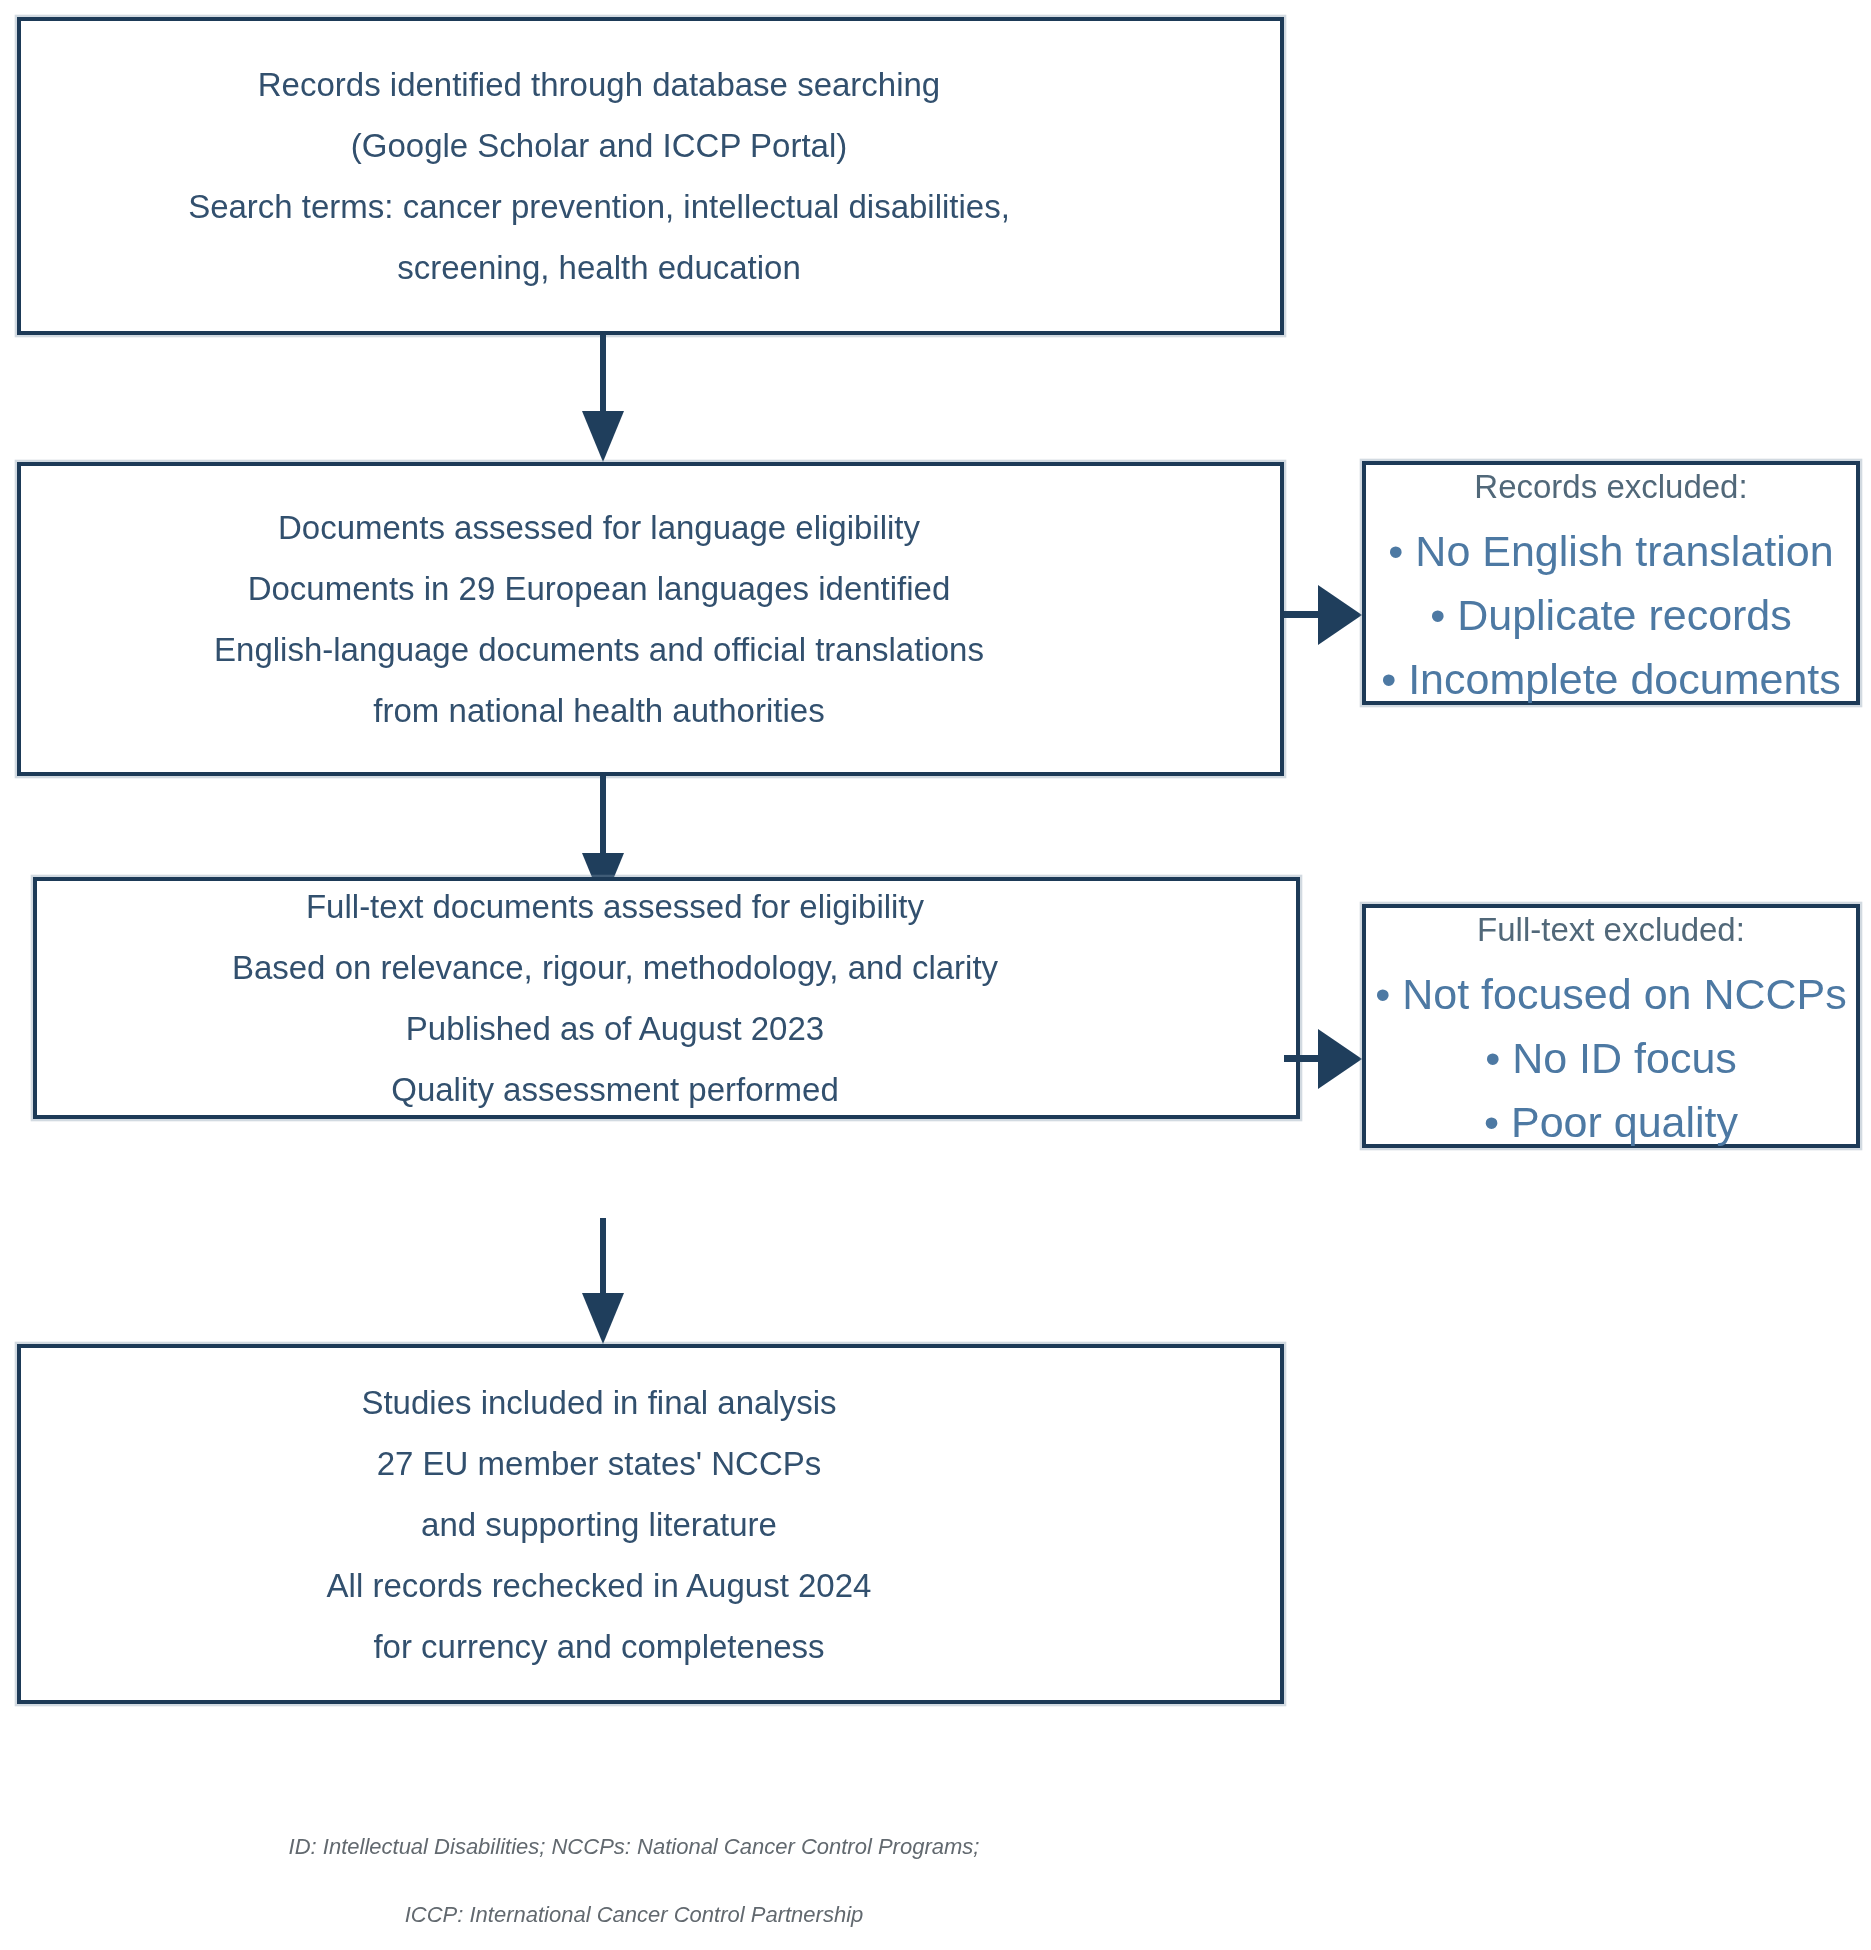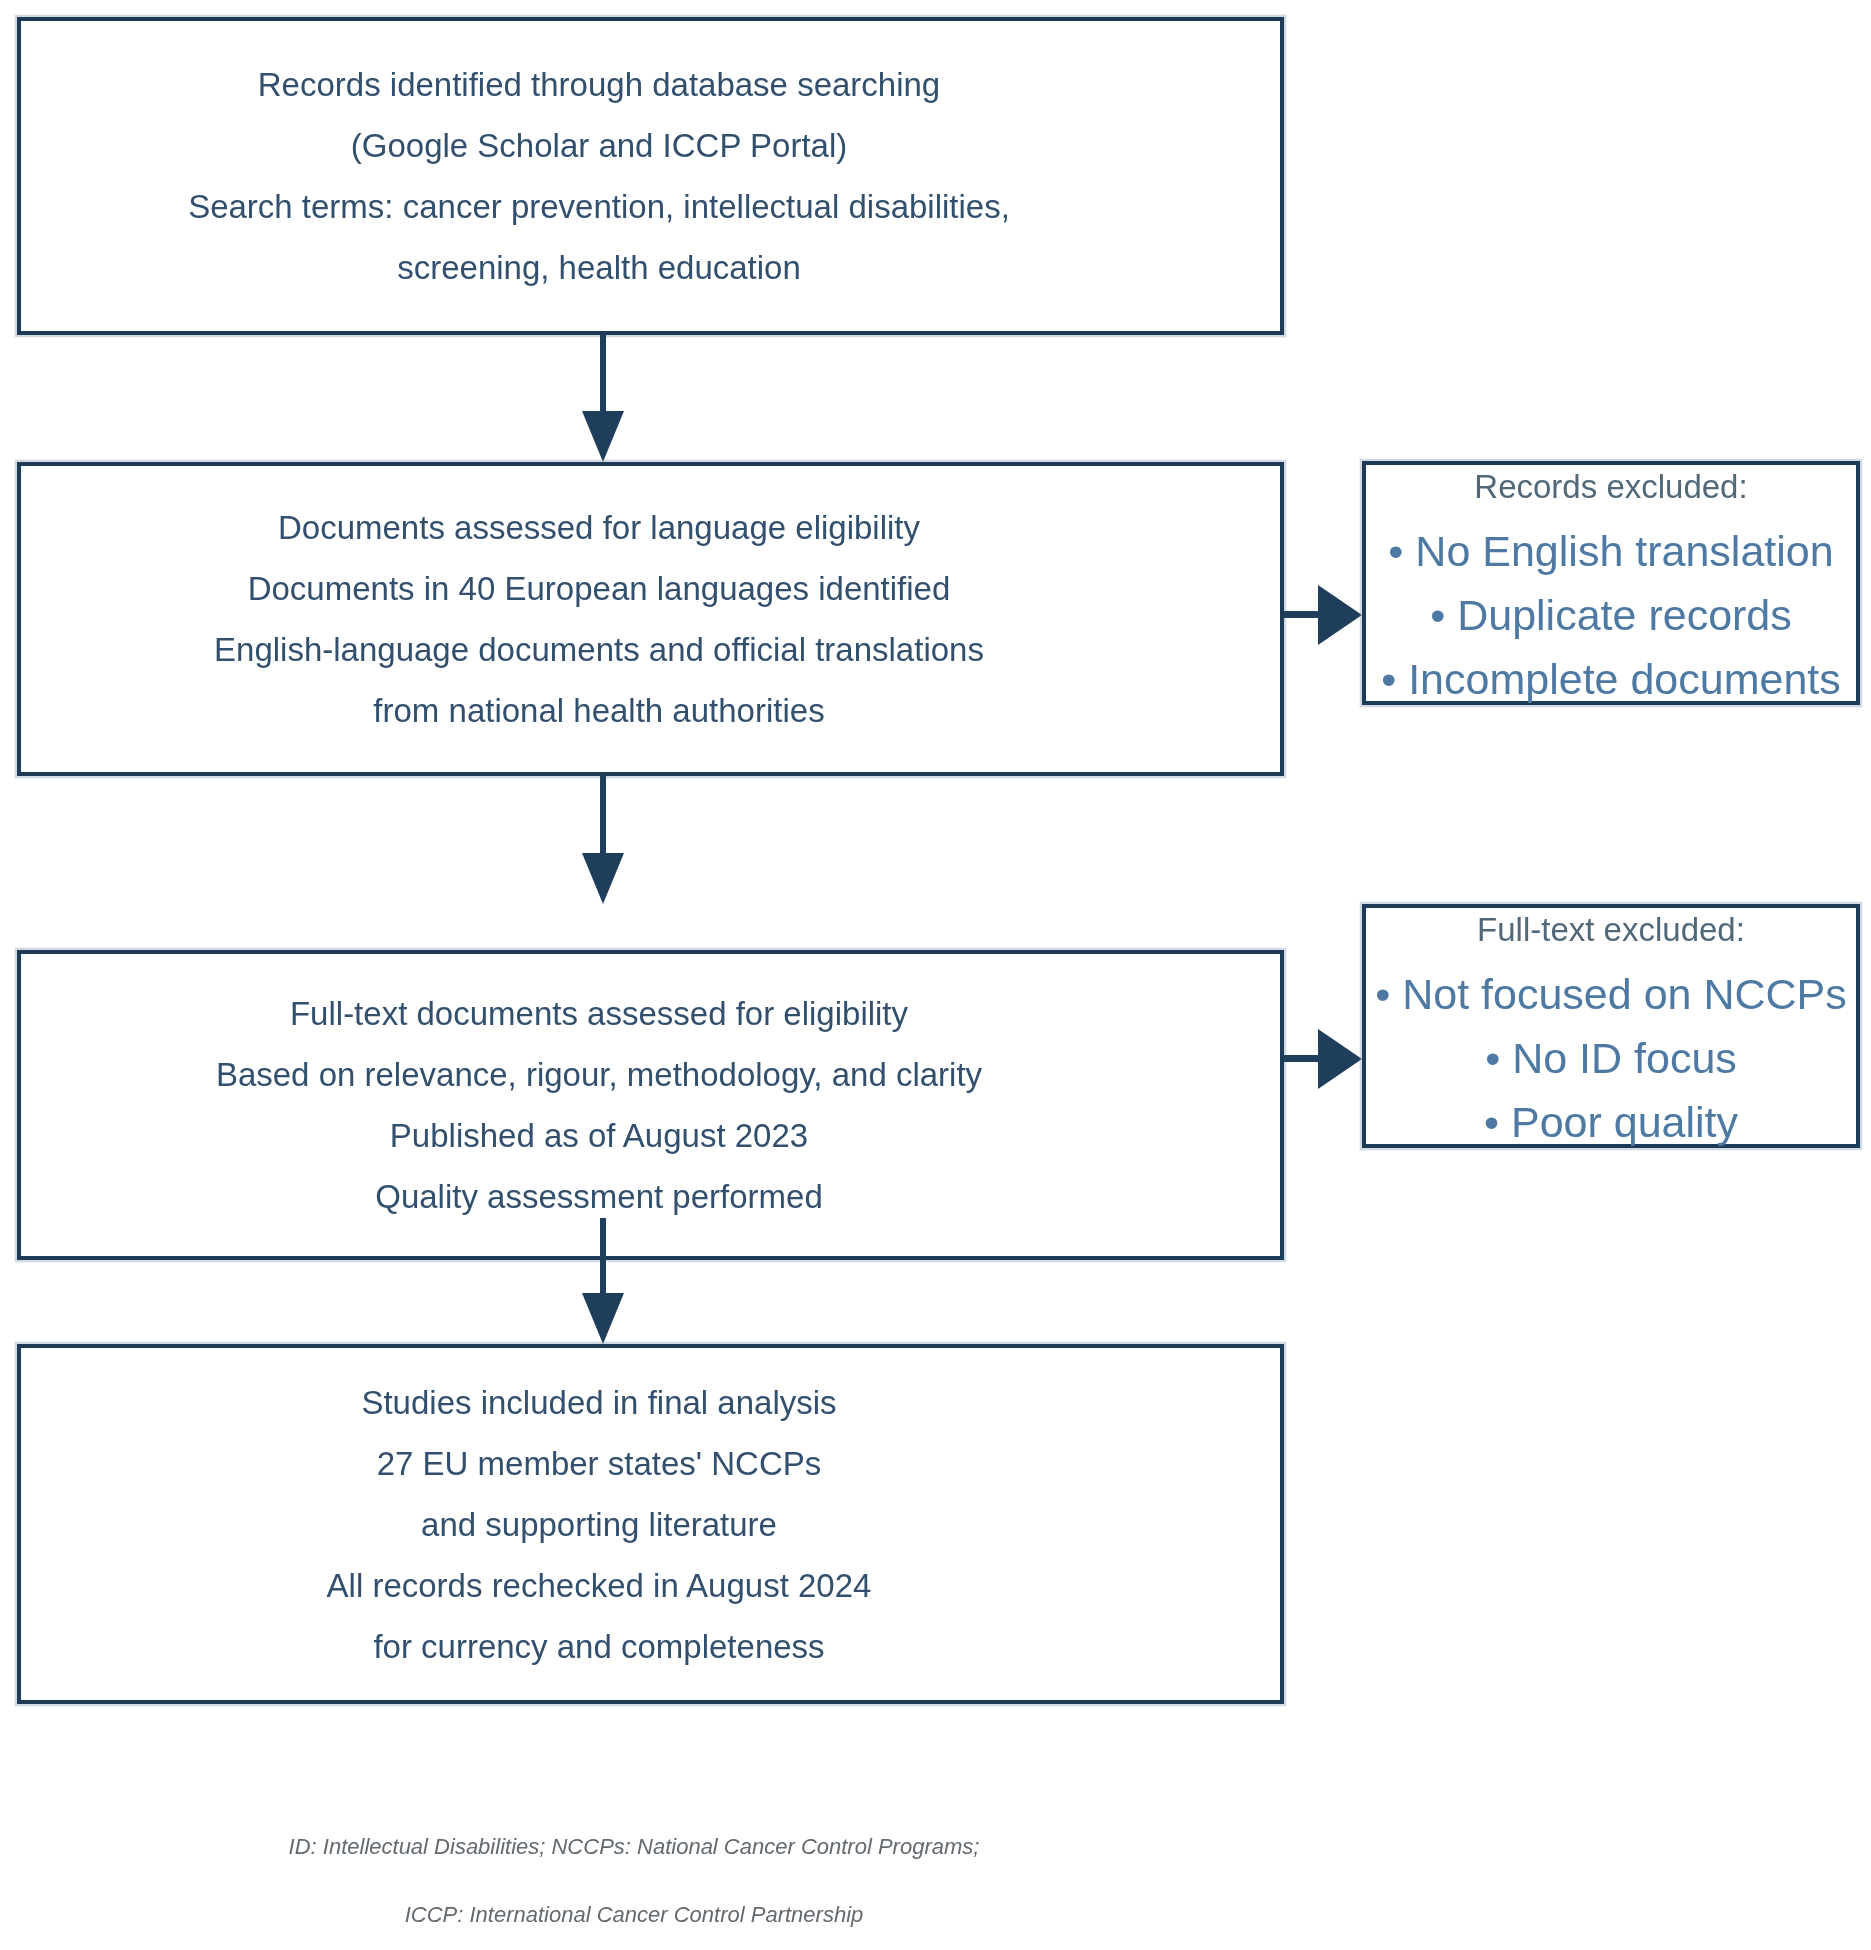--- a/index.html
+++ b/index.html
@@ -101,21 +101,21 @@
     <div class="line">screening, health education</div>
   </div>
 
   <div class="v-arrow" style="left:582px;top:335px;height:127px;">
     <div class="stem"></div>
     <div class="head"></div>
   </div>
 
   <div class="box main-box" style="top:462px;height:314px;">
     <div class="line">Documents assessed for language eligibility</div>
-    <div class="line">Documents in 40 European languages identified</div>
+    <div class="line">Documents in 29 European languages identified</div>
     <div class="line">English-language documents and official translations</div>
     <div class="line">from national health authorities</div>
   </div>
 
   <div class="h-arrow" style="left:1284px;top:585px;width:78px;">
     <div class="stem"></div>
     <div class="head"></div>
   </div>
 
   <div class="box side-box" style="top:461px;">
@@ -123,21 +123,21 @@
     <div class="item">• No English translation</div>
     <div class="item">• Duplicate records</div>
     <div class="item">• Incomplete documents</div>
   </div>
 
   <div class="v-arrow" style="left:582px;top:776px;height:128px;">
     <div class="stem"></div>
     <div class="head"></div>
   </div>
 
-  <div class="box main-box" style="top:950px;height:310px;">
+  <div class="box main-box" style="top:877px;height:242px;margin-left:16px;">
     <div class="line">Full-text documents assessed for eligibility</div>
     <div class="line">Based on relevance, rigour, methodology, and clarity</div>
     <div class="line">Published as of August 2023</div>
     <div class="line">Quality assessment performed</div>
   </div>
 
   <div class="h-arrow" style="left:1284px;top:1029px;width:78px;">
     <div class="stem"></div>
     <div class="head"></div>
   </div>

